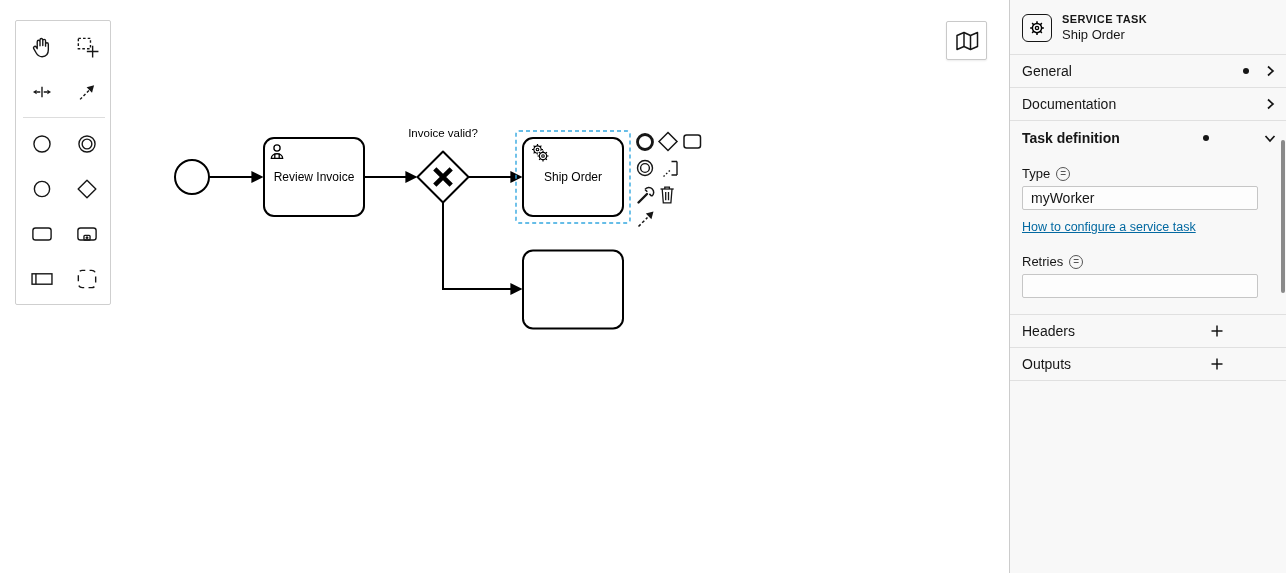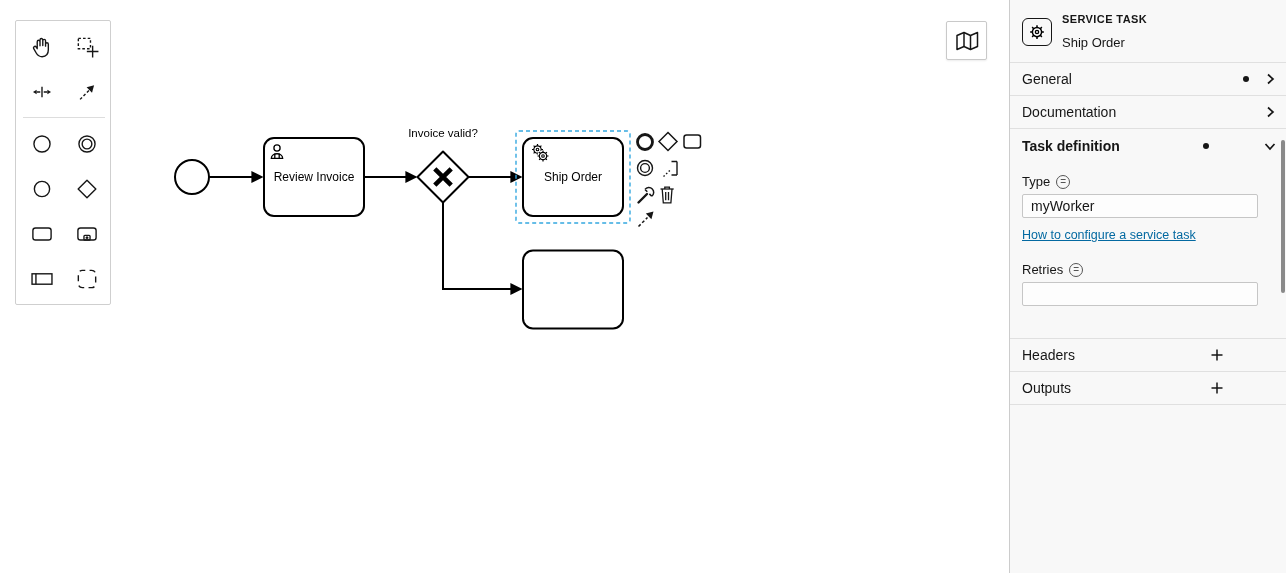--- a/index.html
+++ b/index.html
@@ -32,37 +32,37 @@
   
   .panel {
     width:277px; height:573px; background:#f8f8f8; border-left:1px solid #ccc;
     position:relative; font-size:14px; flex:0 0 auto;
   }
   .panel-header { display:flex; align-items:center; gap:10px; padding:13px 12px 12px 12px; border-bottom:1px solid #e0e0e0; }
   .elem-icon {
     width:30px; height:28px; border:1.5px solid #161616; border-radius:6px;
     display:flex; align-items:center; justify-content:center; background:#f8f8f8;
   }
-  .elem-meta { display:flex; flex-direction:column; gap:10px; }
+  .elem-meta { display:flex; flex-direction:column; gap:2px; }
   .elem-type { font-size:11px; font-weight:700; letter-spacing:.4px; }
   .elem-name { font-size:13px; }
 
   .group-row {
     display:flex; align-items:center; height:33px; padding:0 8px 0 12px;
     border-bottom:1px solid #e0e0e0; cursor:pointer; background:#f8f8f8;justify-content:space-between;
   }
   .group-row.no-border { border-bottom:none;gap:40px; }
   .group-label { flex:1; font-size:14px; }
   .group-label.bold { font-weight:700; }
   .dot { width:6px; height:6px; border-radius:50%; background:#161616; margin-right:13px; flex:0 0 auto; }
   .chev { width:16px; height:16px; flex:0 0 auto; }
   .plus-btn { width:22px; height:22px; display:flex; align-items:center; justify-content:center; cursor:pointer; border-radius:2px; }
   .row-spacer { width:50px; flex:0 0 auto; }
 
-  .section-content { padding:4px 28px 32px 12px; border-bottom:1px solid #e0e0e0; }
+  .section-content { padding:4px 28px 16px 12px; border-bottom:1px solid #e0e0e0; }
   .field-label { display:flex; align-items:center; gap:6px; font-size:13px; margin:8px 0 5px 0; }
   .feel {
     width:14px; height:14px; border:1px solid #555; border-radius:50%;
     font-size:10px; line-height:12px; color:#555; display:flex; align-items:center; justify-content:center;
   }
   input.text {
     width:100%; height:24px; border:1px solid #c6c6c6; background:#fdfdfd; border-radius:2px;
     padding:0 8px; font-family:"Liberation Sans", sans-serif; font-size:14px; color:#161616; outline:none;
   }
   .doc-link { display:inline-block; margin-top:10px; font-size:12.5px; color:#0369a1; text-decoration:underline; cursor:pointer; }

